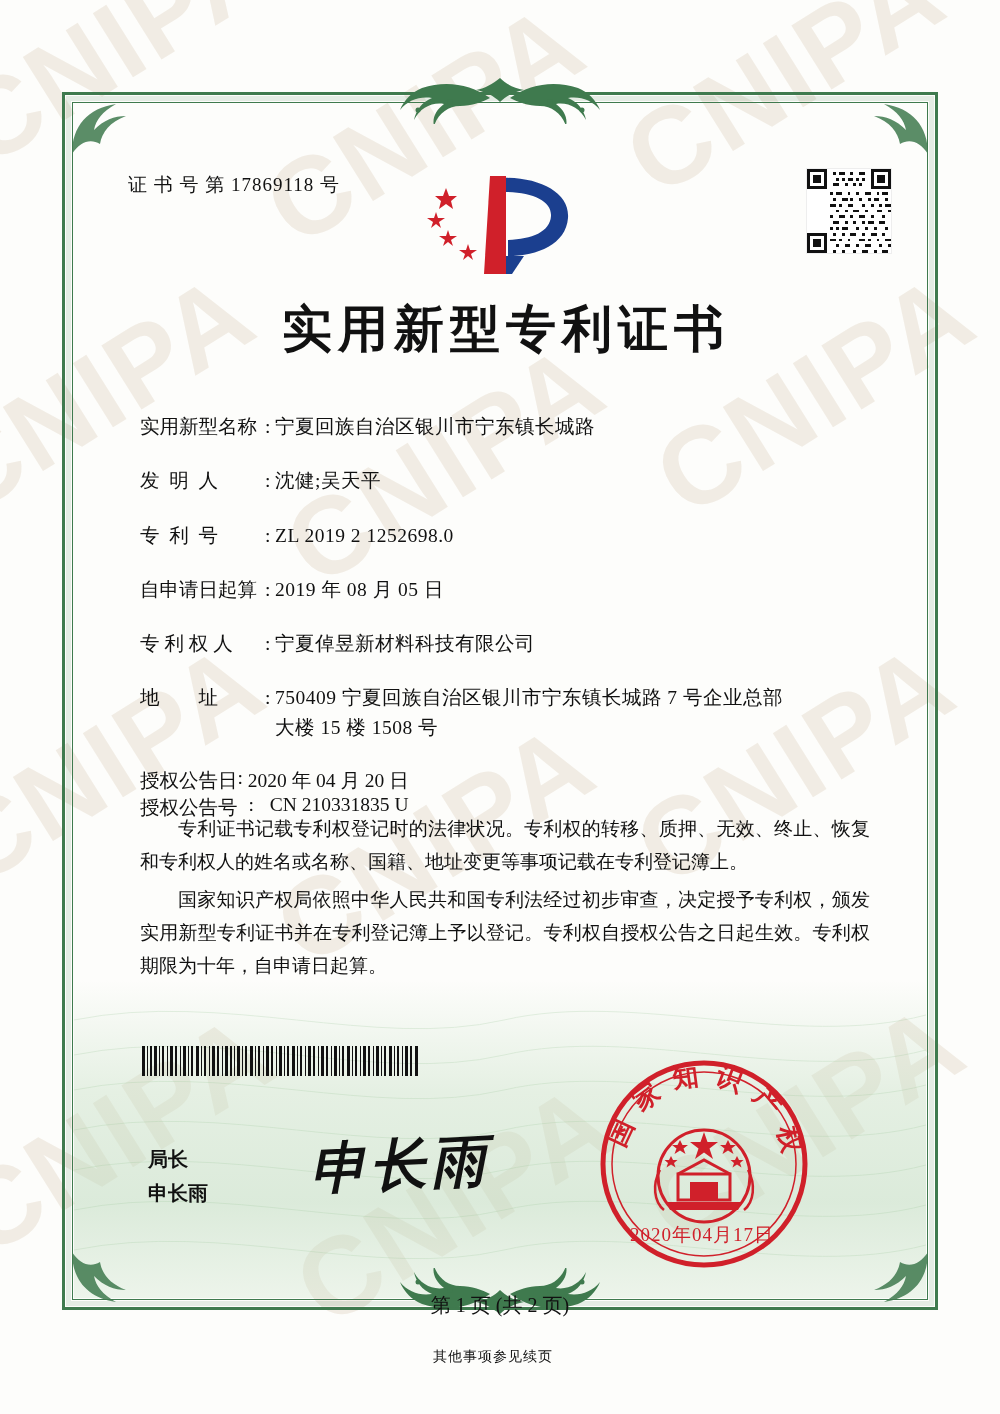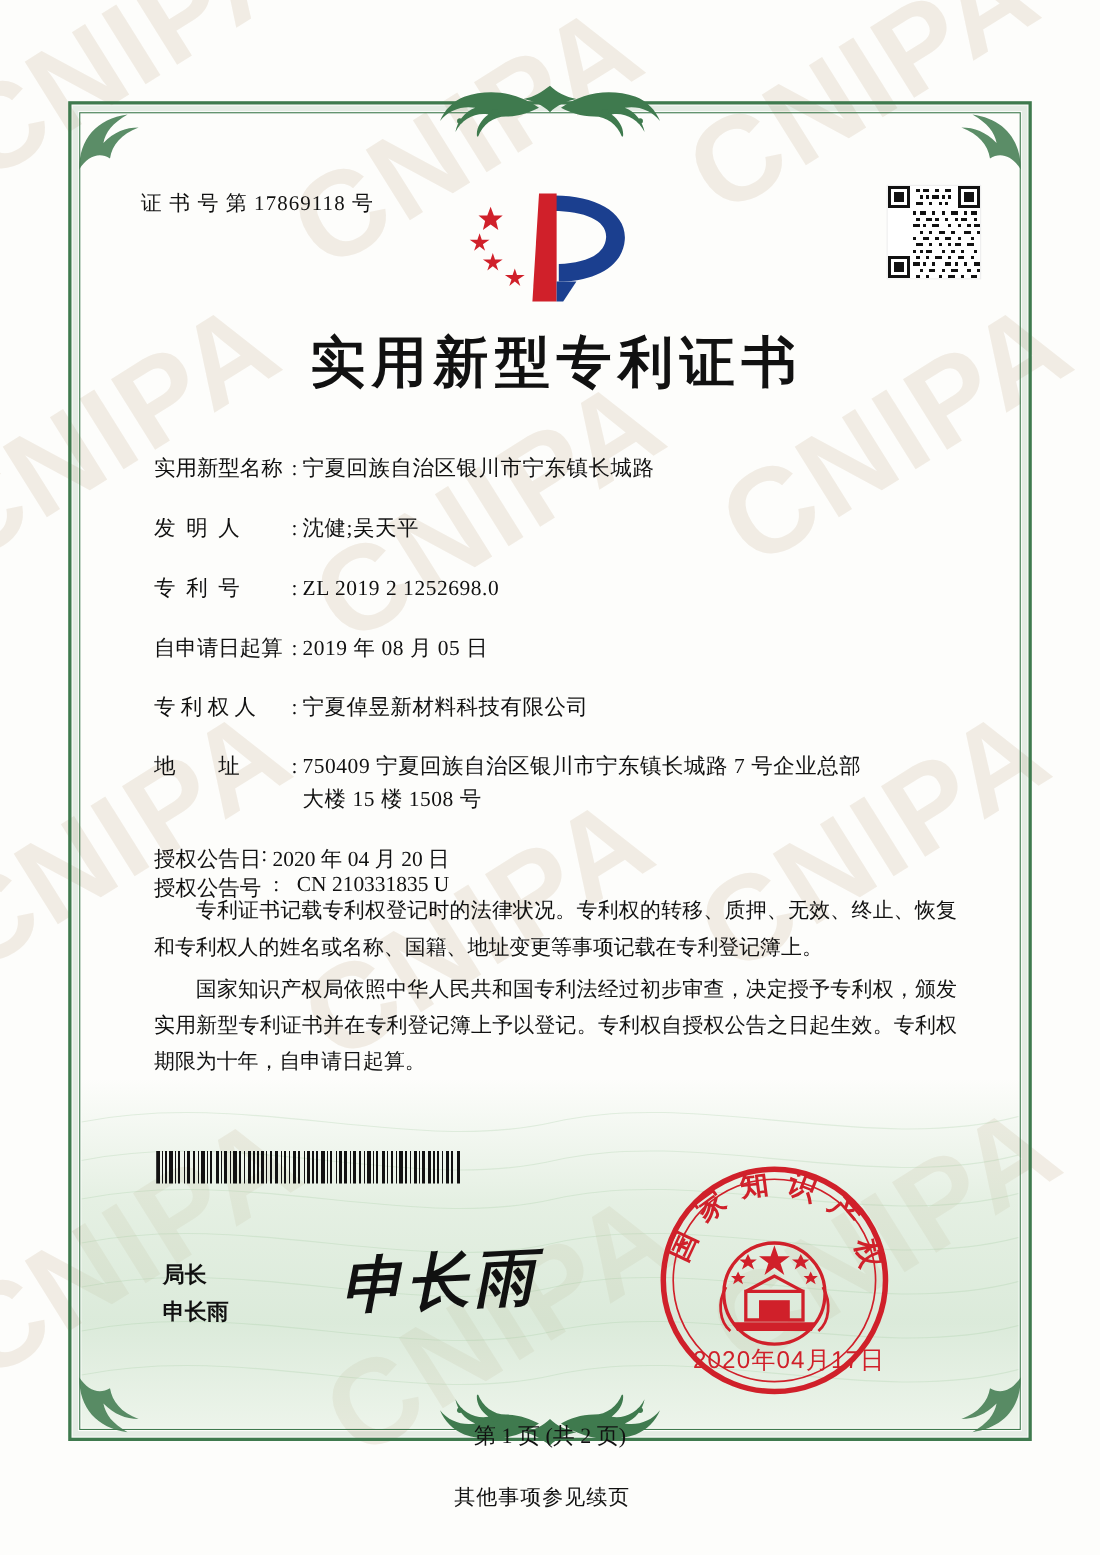--- a/index.html
+++ b/index.html
@@ -215,41 +215,41 @@
 
   
   .seal {
     position: absolute;
     left: 598px; top: 1058px;
     width: 212px; height: 212px;
   }
   .seal-date {
     position: absolute;
     left: 630px; top: 1222px;
-    font-size: 22px;
+    font-size: 19px;
     color: #d0202a;
     letter-spacing: 1px;
-    font-family: Liberation Sans, sans-serif;
+    font-family: Liberation Serif, serif;
   }
 
   
   .page-no {
     position: absolute;
     left: 0; right: 0;
     top: 1292px;
     text-align: center;
     font-size: 20px;
     color: #111;
   }
   .footnote {
     position: absolute;
     left: 0; right: 14px;
     top: 1348px;
     text-align: center;
-    font-size: 19px;
+    font-size: 14px;
     color: #111;
     letter-spacing: 1px;
   }
 </style>
 </head>
 <body>
 
 <div class="page">
 
   <div class="wm-layer" id="wm-layer">

